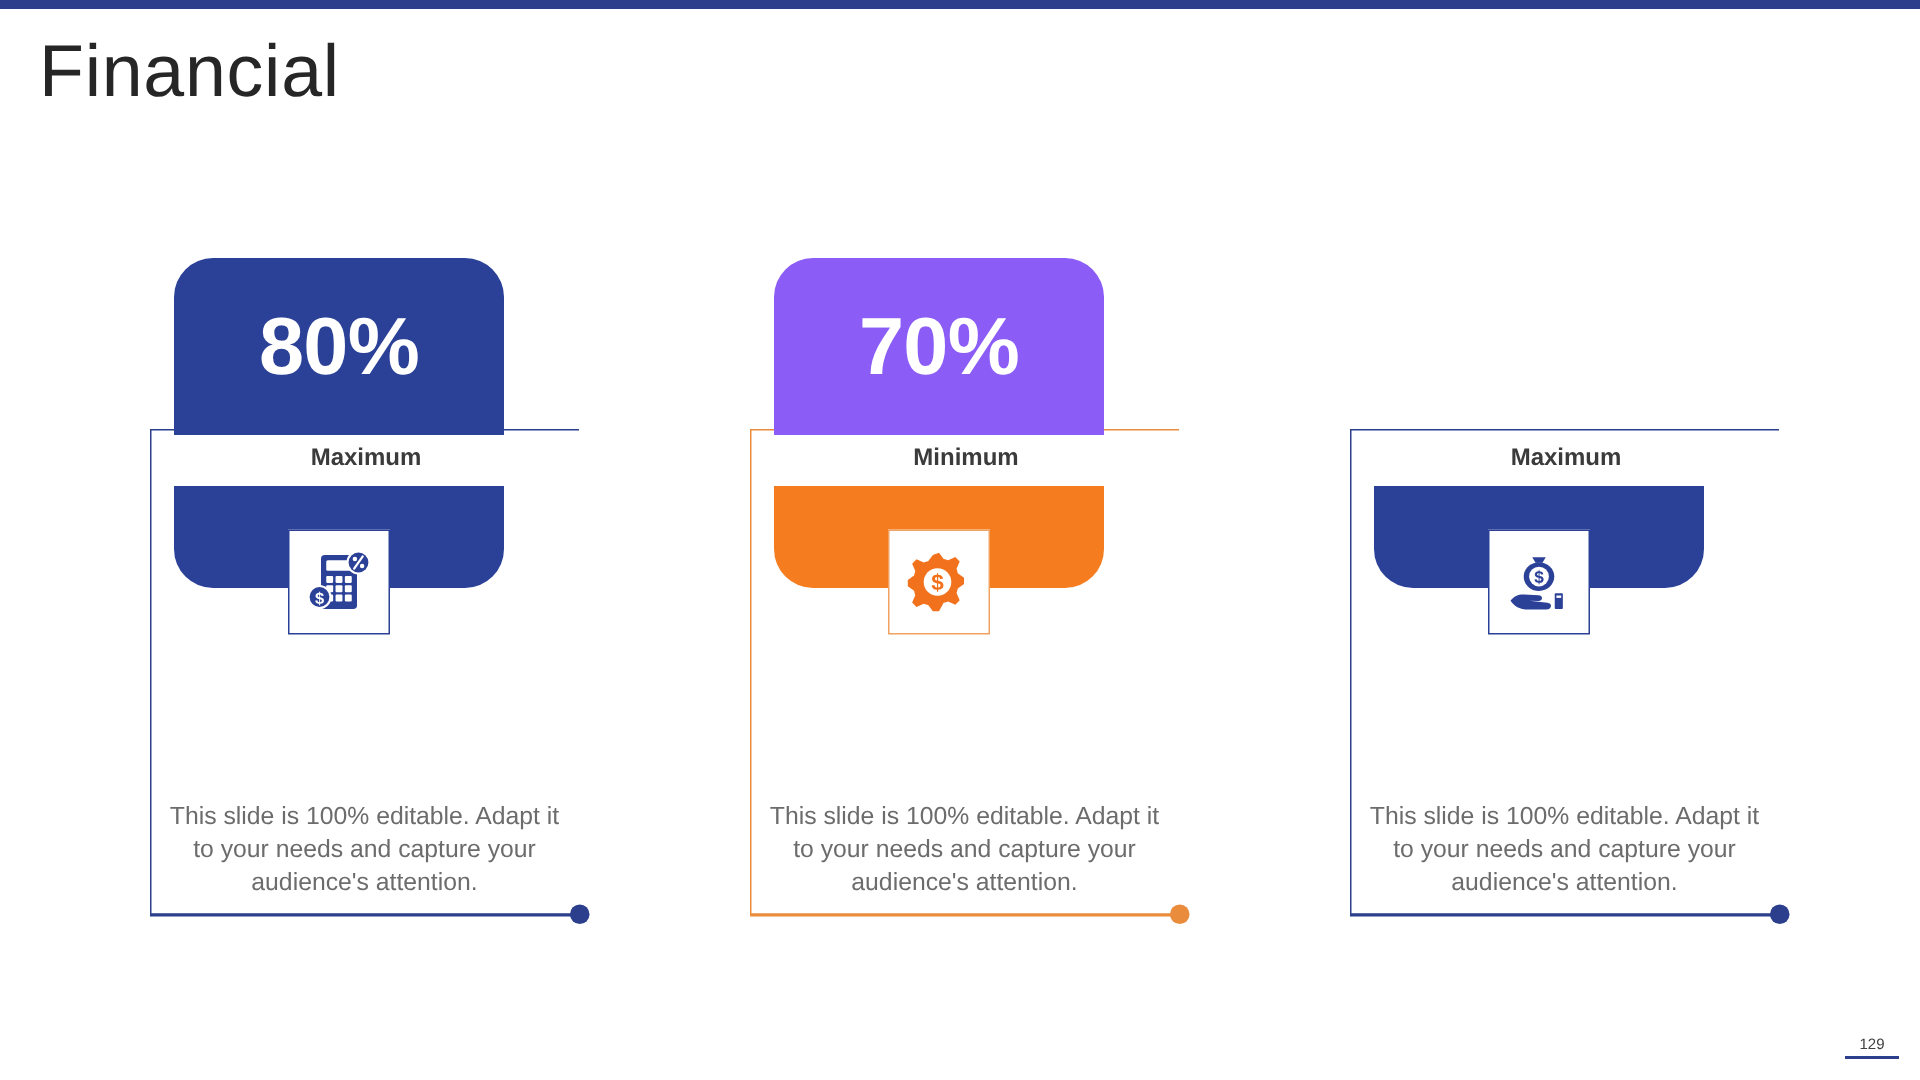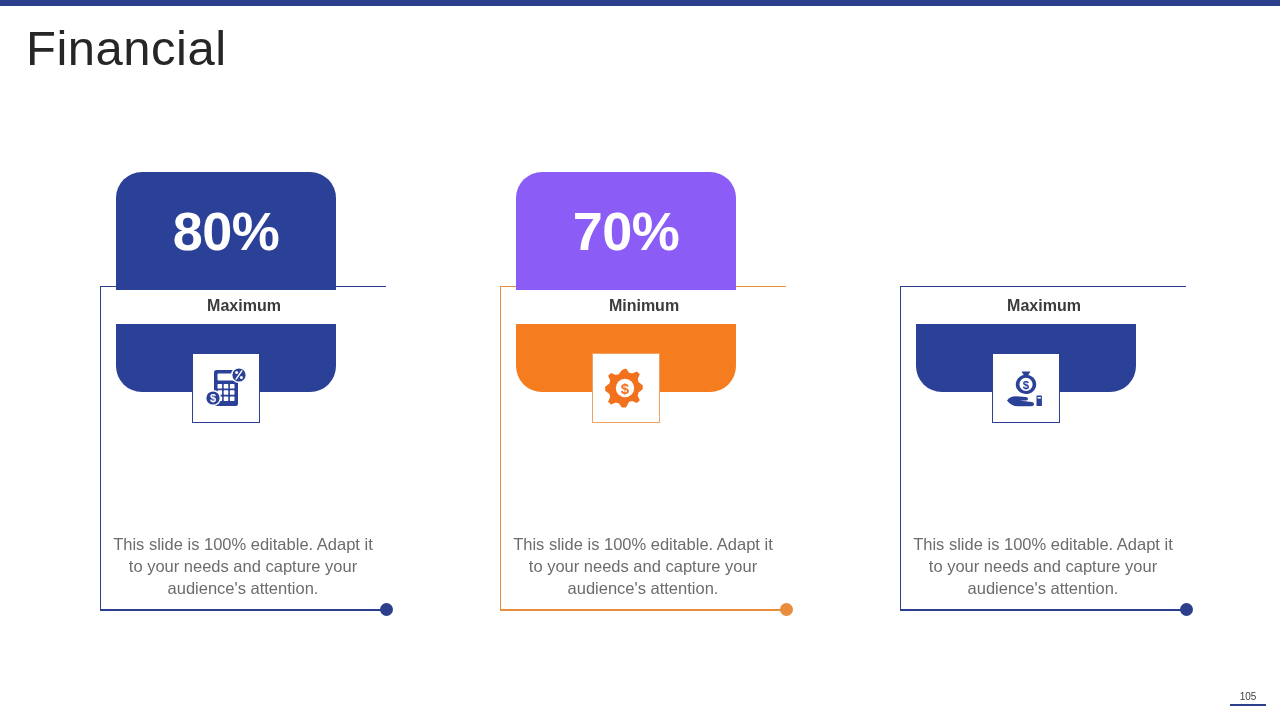--- a/index.html
+++ b/index.html
@@ -330,15 +330,15 @@
         </svg>
       </span>
     </div>
 
     <p class="body-copy">This slide is 100% editable. Adapt it to your needs and capture your audience's attention.</p>
   </div>
 
 </div>
 
 <div class="page-number">
-  <span class="page-number-value">105</span>
+  <span class="page-number-value">129</span>
   <span class="page-number-rule"></span>
 </div>
 
 </body></html>

